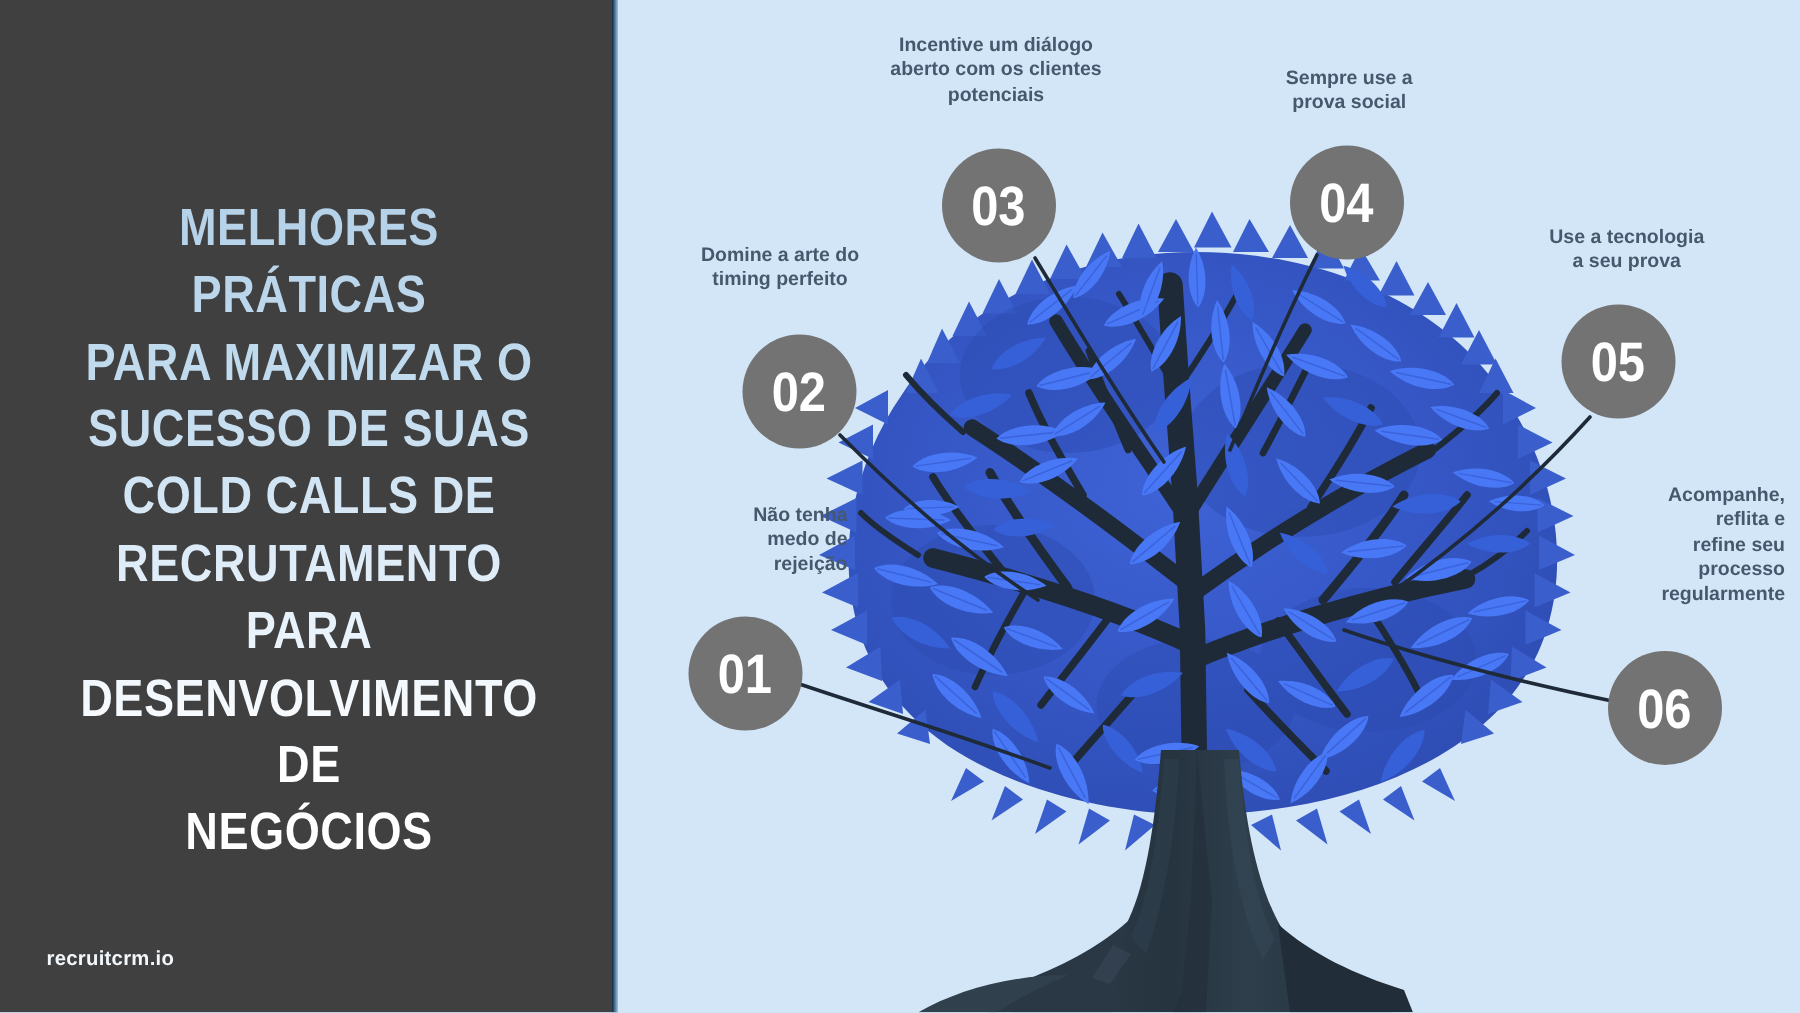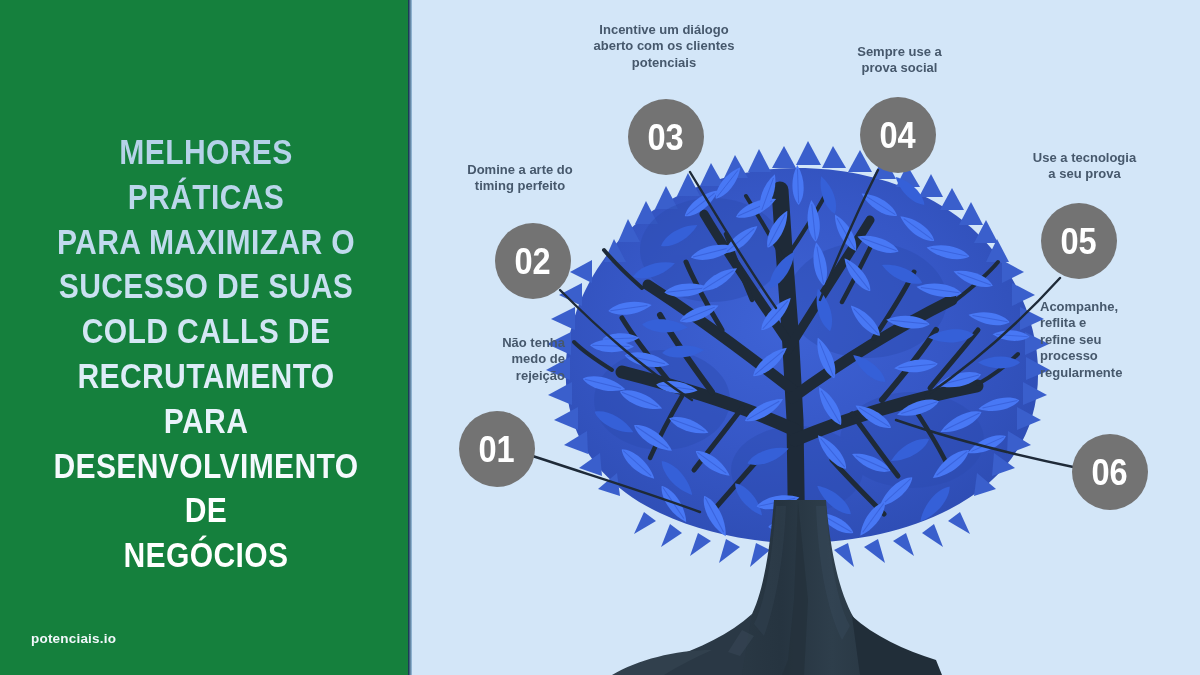--- a/index.html
+++ b/index.html
@@ -14,21 +14,21 @@
     position:relative;
     width:1200px; height:675px;
     overflow:hidden;
     background:#D3E6F8;
   }
 
   
   #left-panel {
     position:absolute; left:0; top:0;
     width:412px; height:675px;
-    background:#15803d;
+    background:#404040;
     z-index:6;
   }
   #left-panel-edge {
     position:absolute; left:408px; top:0;
     width:4px; height:675px;
     background:linear-gradient(to right,#0A2744,#9FC4E2);
     z-index:7;
   }
   #title {
     position:absolute;
@@ -113,21 +113,21 @@
   #node-03 .node-circle { left:628px; top:99px; }
   #node-03 .node-label  { left:558px; top:22px; width:212px; text-align:center; }
 
   #node-04 .node-circle { left:860px; top:97px; }
   #node-04 .node-label  { left:822px; top:44px; width:155px; text-align:center; }
 
   #node-05 .node-circle { left:1041px; top:203px; }
   #node-05 .node-label  { left:992px; top:150px; width:185px; text-align:center; }
 
   #node-06 .node-circle { left:1072px; top:434px; }
-  #node-06 .node-label  { left:1040px; top:299px; width:150px; text-align:left; }
+  #node-06 .node-label  { left:1040px; top:322px; width:150px; text-align:right; }
 </style>
 </head>
 <body>
 
 <div id="canvas">
 
   <div id="tree-wrap">
     <svg id="tree-svg" viewBox="0 0 788 675" xmlns="http://www.w3.org/2000/svg" aria-hidden="true">
       <defs>
         <radialGradient id="canopyGrad" cx="46%" cy="42%" r="62%">
@@ -388,21 +388,21 @@
   </svg>
 
   <div id="left-panel">
     <div id="title">MELHORES PRÁTICAS
 PARA MAXIMIZAR O
 SUCESSO DE SUAS
 COLD CALLS DE
 RECRUTAMENTO PARA
 DESENVOLVIMENTO DE
 NEGÓCIOS</div>
-    <div id="brand">potenciais.io</div>
+    <div id="brand">recruitcrm.io</div>
   </div>
   <div id="left-panel-edge"></div>
 
   <div class="node" id="node-01">
     <div class="node-label">Não tenha
 medo de
 rejeição</div>
     <div class="node-circle">
       <span class="node-num">01</span>
     </div>

